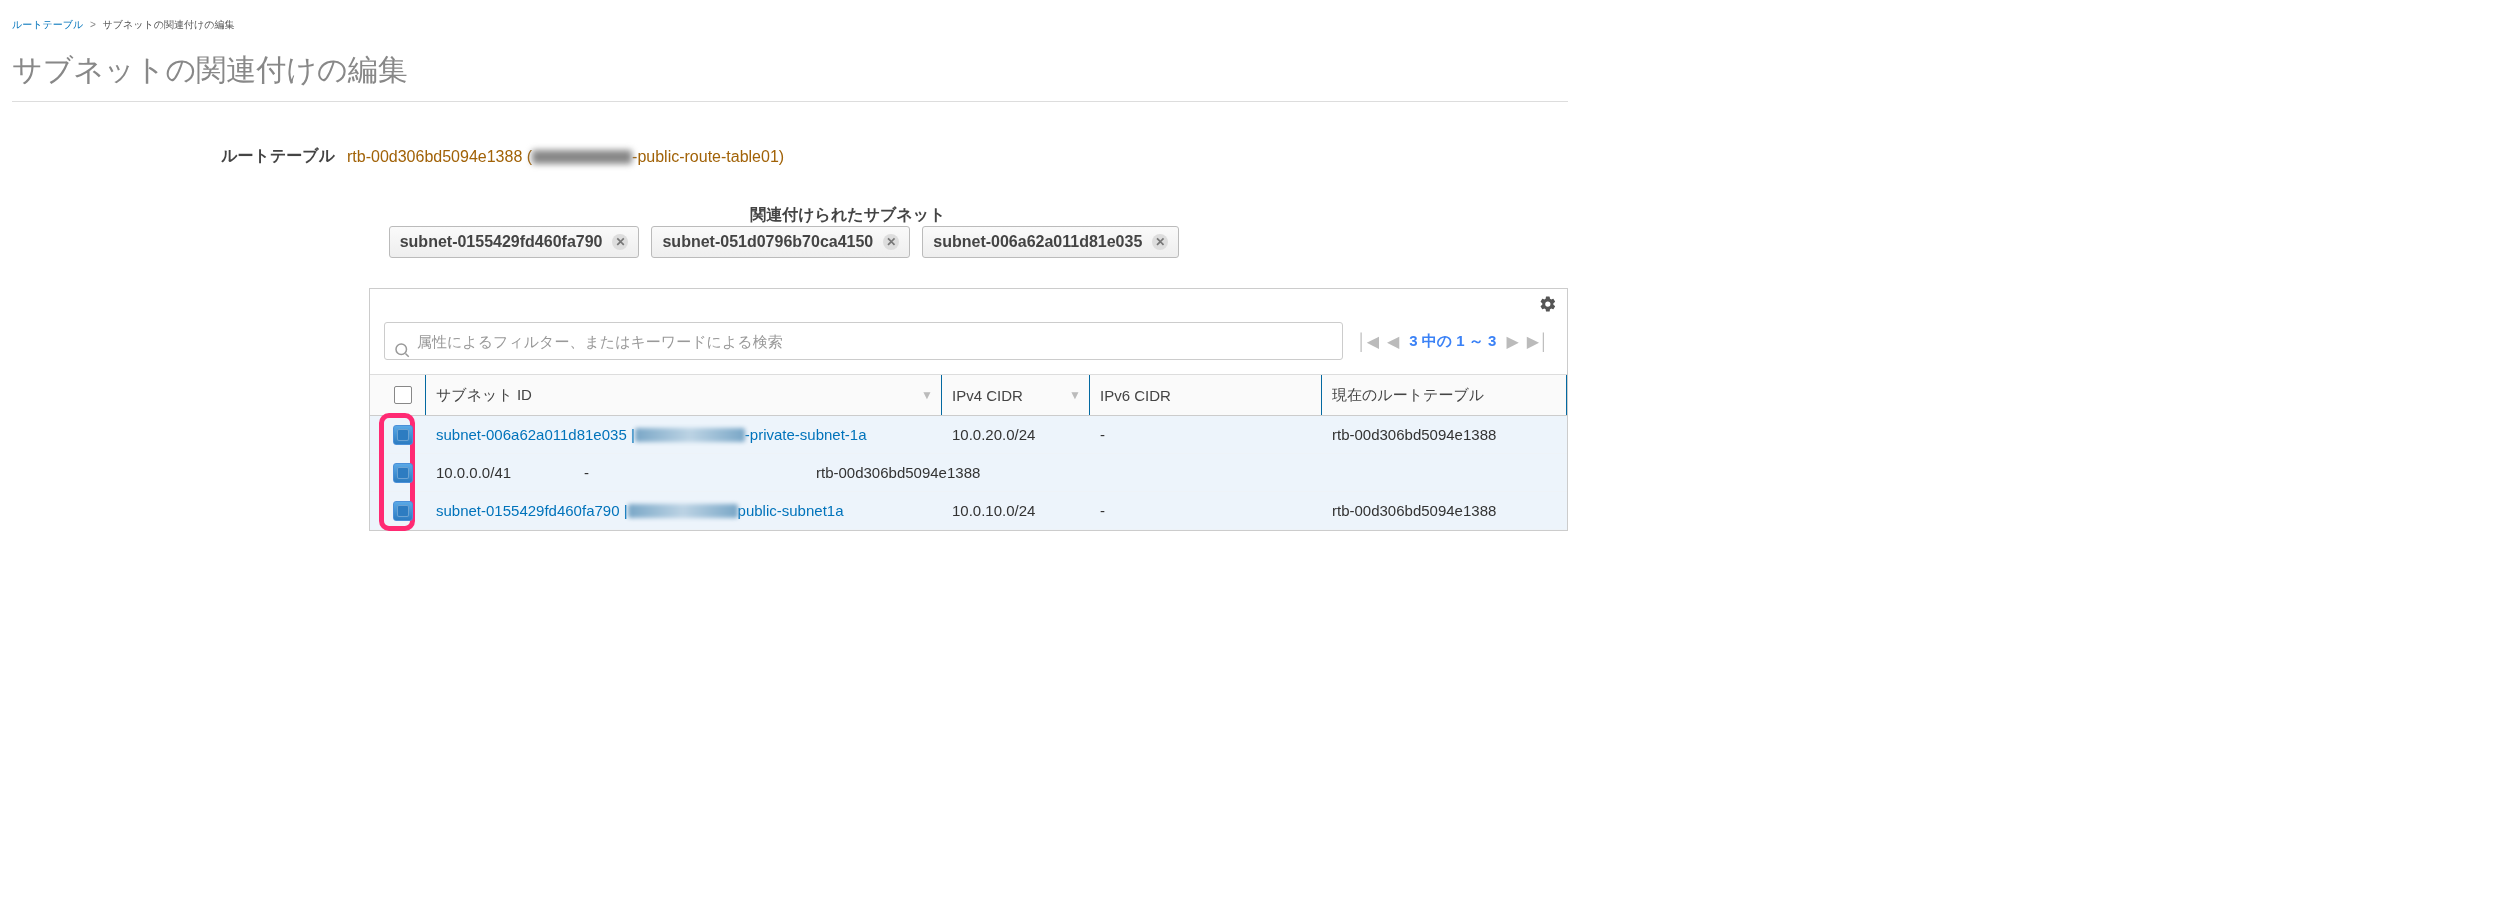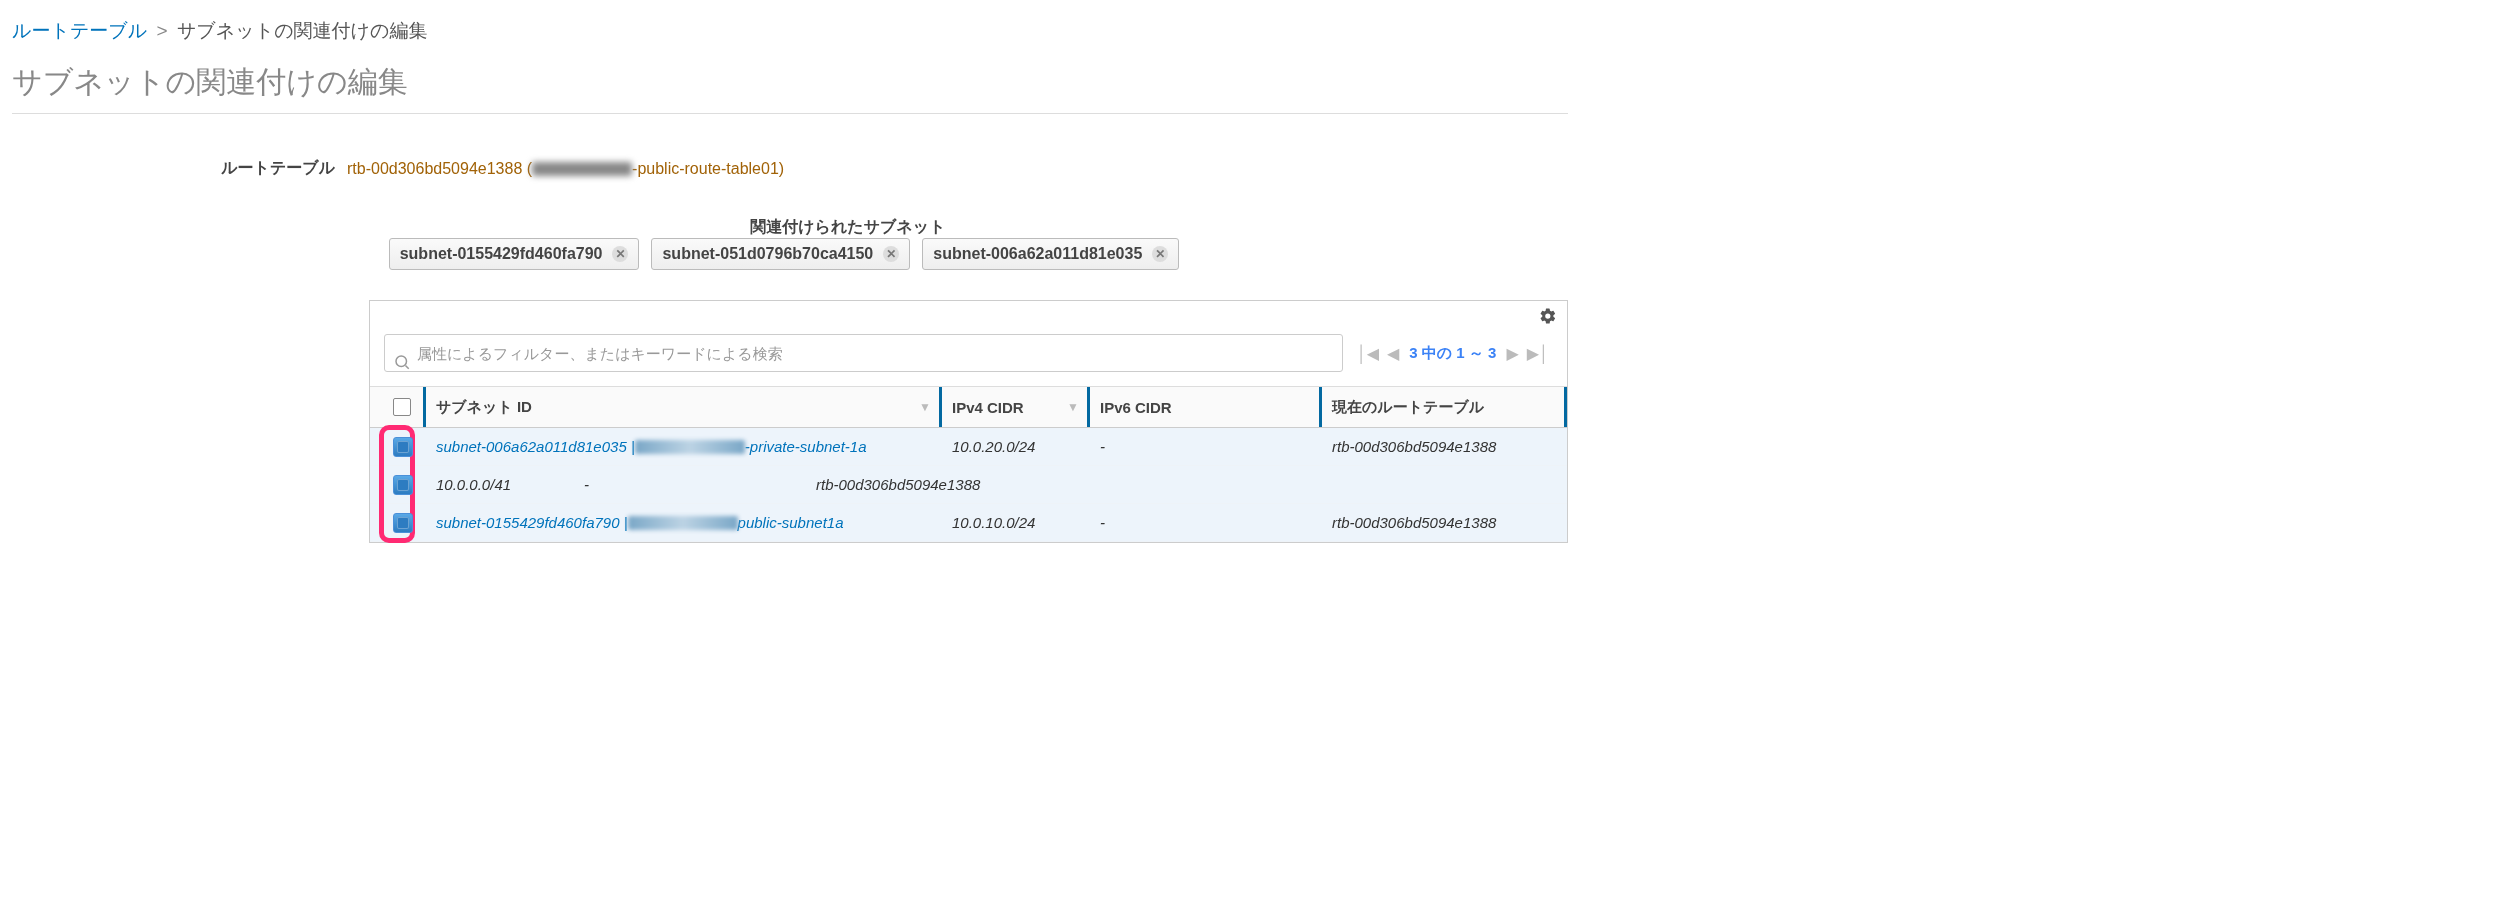--- a/index.html
+++ b/index.html
@@ -4,21 +4,21 @@
 <style>
   * { box-sizing: border-box; margin: 0; padding: 0; }
   body {
     font-family: "Helvetica Neue", Arial, "Hiragino Kaku Gothic ProN", "Meiryo", sans-serif;
     font-size: 15px;
     color: #333;
     background: #fff;
     width: 2500px;
   }
   .page { padding: 8px 12px 30px 12px; width: 1580px; }
-  .breadcrumb { padding: 10px 0 4px 0; font-size: 19px; }
+  .breadcrumb { padding: 10px 0 4px 0; font-size: 10px; }
   .breadcrumb a { color: #0073bb; text-decoration: none; }
   .breadcrumb .sep { color: #888; padding: 0 4px; }
   .breadcrumb .cur { color: #555; }
   h1.page-title {
     font-size: 30px;
     font-weight: 400;
     color: #888;
     padding: 14px 0 10px 0;
     border-bottom: 1px solid #ddd;
   }
@@ -95,39 +95,39 @@
   .pager .txt { font-weight: 700; color: #3b82f6; padding: 0 6px; }
   .thead {
     display: flex; align-items: center;
     border-top: 1px solid #ddd;
     border-bottom: 1px solid #ccc;
     background: #fafafa;
     height: 42px;
     padding-left: 10px;
   }
   .th, .td { display: flex; align-items: center; }
-  .th { font-weight: 700; color: #444; font-size: 15px; position: relative; border-right: 3px solid #0369a1; height: 100%; padding: 0 10px; }
+  .th { font-weight: 400; color: #444; font-size: 15px; position: relative; border-right: 1px solid #0369a1; height: 100%; padding: 0 10px; }
   .th .sort { position: absolute; right: 8px; color: #bbb; font-size: 12px; }
   .col-check { width: 46px; justify-content: center; flex: none; }
   .col-subnet { width: 516px; flex: none; }
   .col-ipv4 { width: 148px; flex: none; }
   .col-ipv6 { width: 232px; flex: none; }
   .col-rt { flex: 1; }
   .header-check {
     width: 18px; height: 18px; border: 1px solid #888; border-radius: 2px; background: #fff;
   }
   .tbody .row {
     display: flex; align-items: center;
     height: 38px;
     padding-left: 10px;
     border-bottom: 1px solid #eef3f8;
     background: #edf4fb;
     font-size: 15px;
   }
-  .td { padding: 0 10px; height: 100%; font-style: italic; }
+  .td { padding: 0 10px; height: 100%; }
   .row .link { color: #0073bb; }
   .row .blurred {
     display: inline-block;
     width: 110px; height: 14px;
     background: linear-gradient(90deg,#7aa7c7,#bcd3e4,#7aa7c7);
     filter: blur(2px);
     border-radius: 2px;
     vertical-align: middle;
   }
   .row .after-blur { color: #0073bb; text-align: right; }

